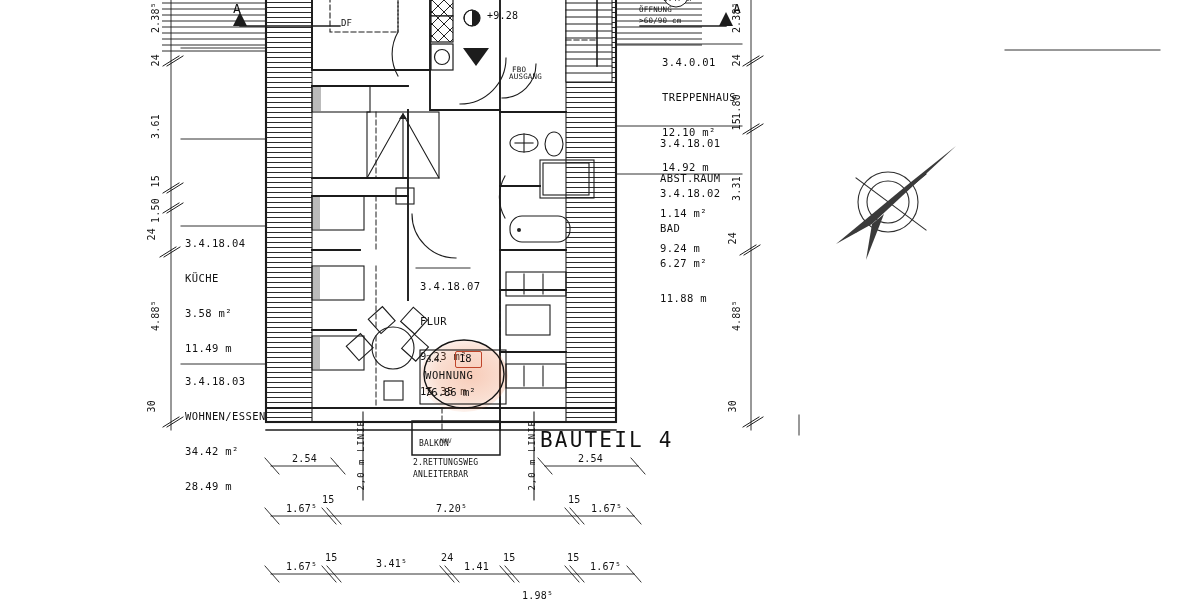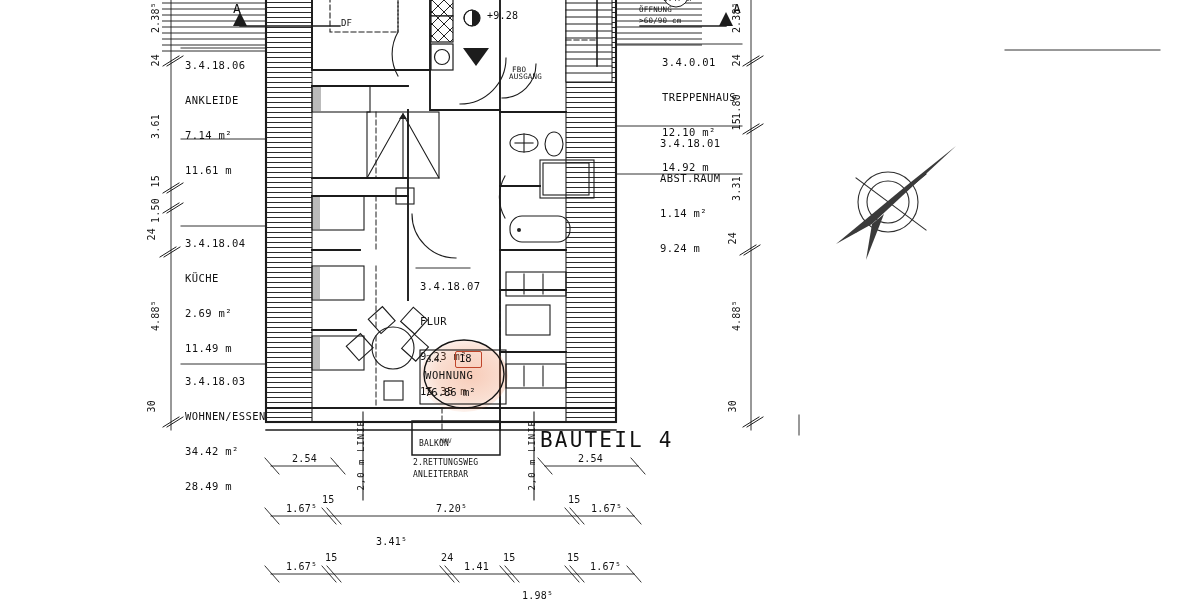--- a/index.html
+++ b/index.html
@@ -327,50 +327,50 @@
 
       <g stroke-width="0.9">
         <line x1="1005" y1="50" x2="1160" y2="50"></line>
       </g>
     </g>
   </svg>
 
   <div class="txt sec" style="left:233px;top:2px;">A</div>
   <div class="txt sec" style="left:733px;top:2px;">A</div>
 
-  <div class="txt roomlbl" style="left:185px;top:36px;">
-    <span class="code">3.4.18.06</span>
-    <span class="nm">ANKLEIDE</span>
-    <span class="a1">7.14 m²</span>
-    <span class="a2">11.61 m</span>
-  </div>
   <div class="txt roomlbl" style="left:185px;top:214px;">
     <span class="code">3.4.18.04</span>
     <span class="nm">KÜCHE</span>
-    <span class="a1">2.69 m²</span>
+    <span class="a1">3.58 m²</span>
     <span class="a2">11.49 m</span>
   </div>
   <div class="txt roomlbl" style="left:185px;top:352px;">
     <span class="code">3.4.18.03</span>
     <span class="nm">WOHNEN/ESSEN</span>
     <span class="a1">34.42 m²</span>
     <span class="a2">28.49 m</span>
   </div>
 
   <div class="txt roomlbl" style="left:662px;top:33px;">
     <span class="code">3.4.0.01</span>
     <span class="nm">TREPPENHAUS</span>
     <span class="a1">12.10 m²</span>
     <span class="a2">14.92 m</span>
   </div>
   <div class="txt roomlbl" style="left:660px;top:114px;">
     <span class="code">3.4.18.01</span>
     <span class="nm">ABST.RAUM</span>
     <span class="a1">1.14 m²</span>
     <span class="a2">9.24 m</span>
+  </div>
+  <div class="txt roomlbl" style="left:660px;top:164px;">
+    <span class="code">3.4.18.02</span>
+    <span class="nm">BAD</span>
+    <span class="a1">6.27 m²</span>
+    <span class="a2">11.88 m</span>
   </div>
 
   <div class="txt roomlbl" style="left:420px;top:257px;">
     <span class="code">3.4.18.07</span>
     <span class="nm">FLUR</span>
     <span class="a1">9.23 m²</span>
     <span class="a2">15.35 m</span>
   </div>
 
   <div class="hl-wrap" style="left:414px;top:334px;width:100px;height:84px;">
@@ -427,21 +427,21 @@
   <div class="txt dim" style="left:578px;top:453px;">2.54</div>
 
   <div class="txt dim" style="left:286px;top:503px;">1.67⁵</div>
   <div class="txt dim" style="left:322px;top:494px;">15</div>
   <div class="txt dim" style="left:436px;top:503px;">7.20⁵</div>
   <div class="txt dim" style="left:568px;top:494px;">15</div>
   <div class="txt dim" style="left:591px;top:503px;">1.67⁵</div>
 
   <div class="txt dim" style="left:286px;top:561px;">1.67⁵</div>
   <div class="txt dim" style="left:325px;top:552px;">15</div>
-  <div class="txt dim" style="left:376px;top:536px;">3.41⁵</div>
+  <div class="txt dim" style="left:376px;top:558px;">3.41⁵</div>
   <div class="txt dim" style="left:441px;top:552px;">24</div>
   <div class="txt dim" style="left:464px;top:561px;">1.41</div>
   <div class="txt dim" style="left:503px;top:552px;">15</div>
   <div class="txt dim" style="left:522px;top:561px;margin-top:29px;">1.98⁵</div>
   <div class="txt dim" style="left:567px;top:552px;">15</div>
   <div class="txt dim" style="left:590px;top:561px;">1.67⁵</div>
 
 </div>
 
 </body></html>

